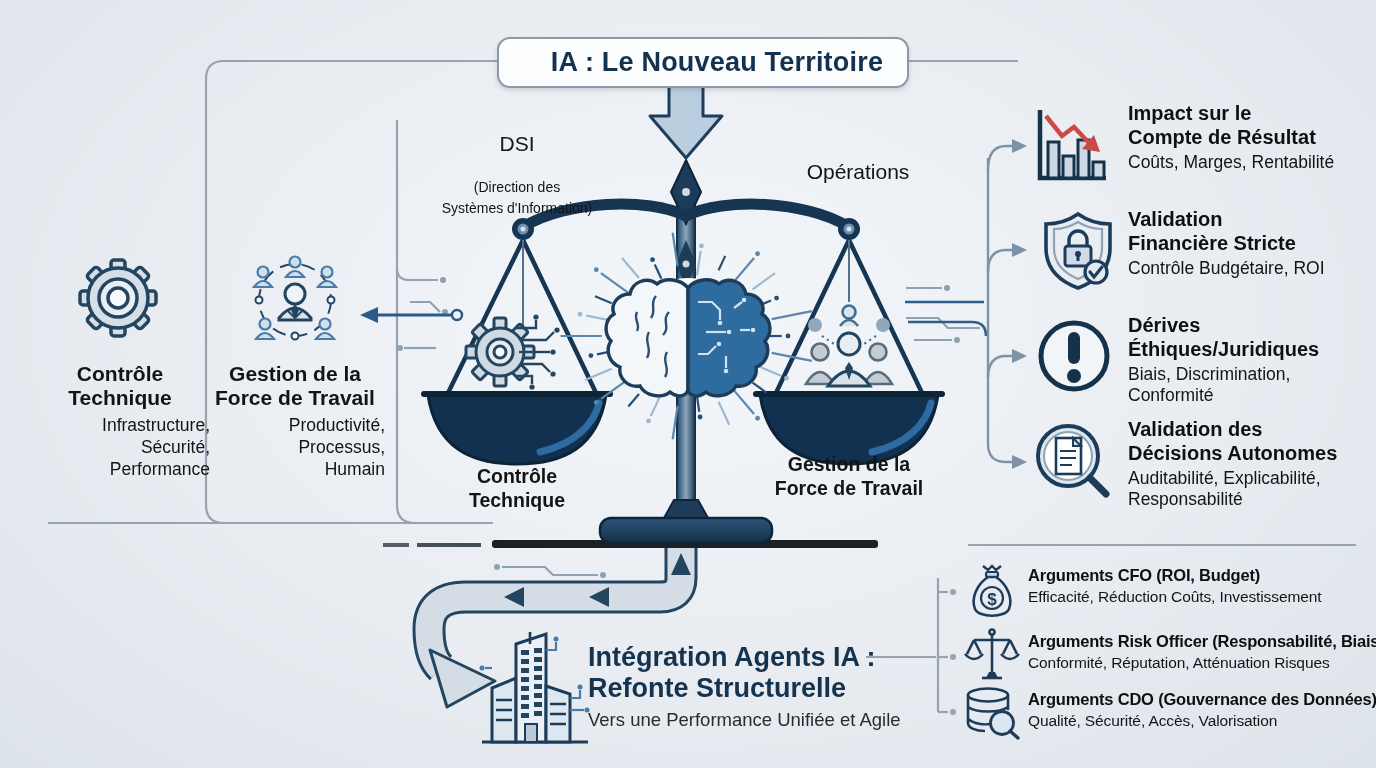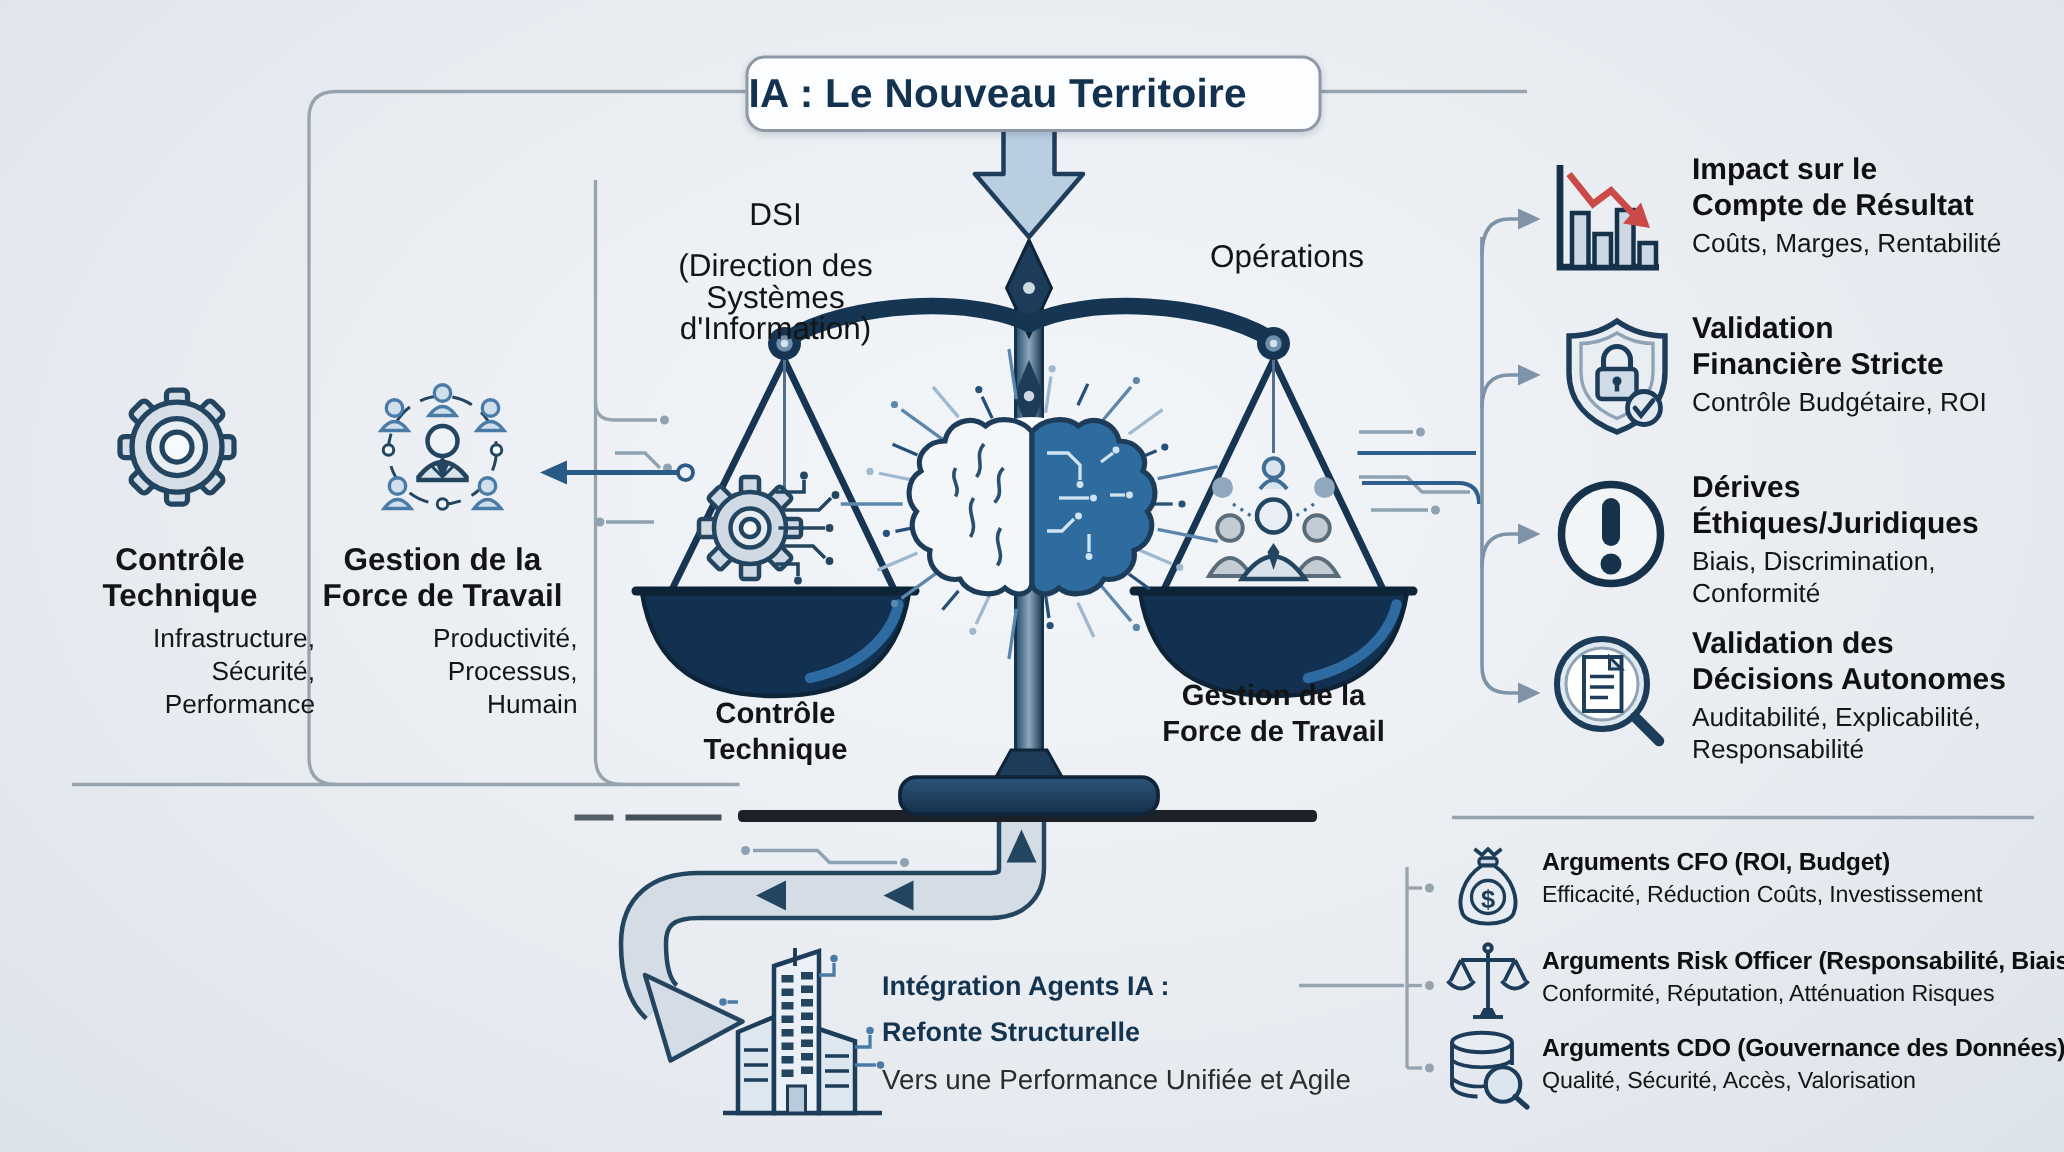--- a/index.html
+++ b/index.html
@@ -7,42 +7,42 @@
     width:1376px;height:768px;overflow:hidden;
     font-family:"Liberation Sans",sans-serif;color:#141414;
     background:radial-gradient(ellipse at 50% 42%,#f3f6f9 0%,#e9edf2 55%,#dde3ea 100%);
   }
   .stage{position:relative;width:1376px;height:768px}
   .abs{position:absolute}
   .ml{white-space:pre-line}
   svg{display:block}
   .bgsvg{position:absolute;left:0;top:0}
   .title-box{
-    left:497px;top:37px;width:380px;height:47px;line-height:47px;
+    left:497px;top:37px;width:380px;height:47px;line-height:47px;text-align:center;
     background:#fcfdfe;border:2px solid #8d99a6;border-radius:13px;
     box-shadow:0 2px 5px rgba(30,50,70,.18);
-    font-size:27px;font-weight:bold;color:#12324f;letter-spacing:.2px;
+    font-size:27px;font-weight:bold;color:#12324f;letter-spacing:.2px;padding-left:28px;
   }
   .arb{left:1028px;top:49px;font-size:20.5px;font-weight:bold;color:#0d0d0d}
   .dsi{left:407px;top:132px;width:220px;text-align:center}
   .dsi .big{font-size:21px;font-weight:normal}
-  .dsi .sub{font-size:21px;line-height:21px;margin-top:11px}
+  .dsi .sub{font-size:14px;line-height:21px;margin-top:21px}
   .ops{left:778px;top:160px;width:160px;text-align:center;font-size:21px;font-weight:normal}
   .pan-cap{font-size:19.5px;line-height:24px;font-weight:bold;text-align:center}
   .pan-cap.lft{left:432px;top:464px;width:170px}
   .pan-cap.rgt{left:759px;top:452px;width:180px}
   .left-item{width:180px;height:232px}
   .left-item .ttl{position:absolute;top:114px;left:0;width:100%;text-align:center;font-size:21px;line-height:24px;font-weight:bold}
   .left-item .sub{position:absolute;top:166px;left:0;width:100%;text-align:right;font-size:17.5px;line-height:22px}
   .right-item{width:352px;height:108px}
   .right-item .txt{position:absolute;left:104px;top:2px;width:250px}
   .right-item .ttl{font-size:20px;line-height:23.5px;font-weight:bold;color:#101010}
   .right-item .sub{font-size:17.5px;line-height:21px;margin-top:3px}
   .bottom-text{left:588px;top:642px;width:330px}
-  .bottom-text .ttl{font-size:18px;line-height:31px;font-weight:bold;color:#13334f}
+  .bottom-text .ttl{font-size:27px;line-height:31px;font-weight:bold;color:#13334f}
   .bottom-text .sub{font-size:18.5px;margin-top:5px;color:#2b2b2b}
   .br-item{width:416px;height:62px}
   .br-item .txt{position:absolute;left:68px;top:6px;width:348px}
   .br-item .ttl{font-size:16.5px;font-weight:bold;white-space:nowrap;letter-spacing:-.2px;color:#0f0f0f}
   .br-item .sub{font-size:15.5px;margin-top:3px;white-space:nowrap;letter-spacing:-.1px}
 </style>
 </head>
 <body>
 
 <div class="stage">

